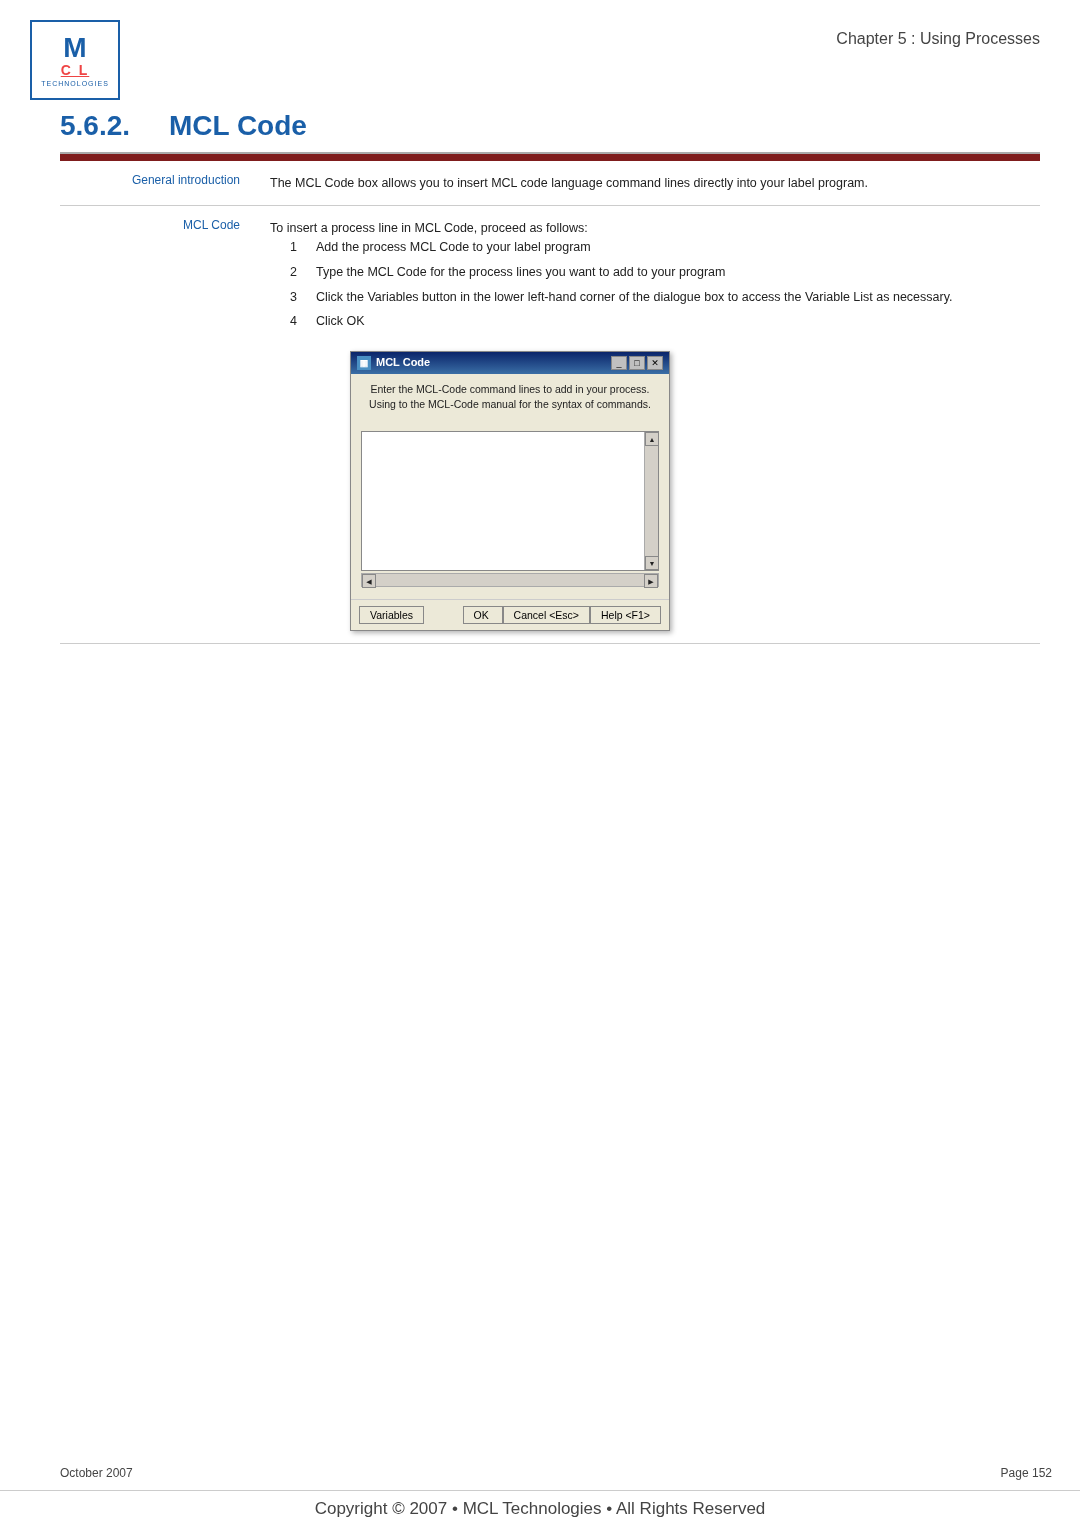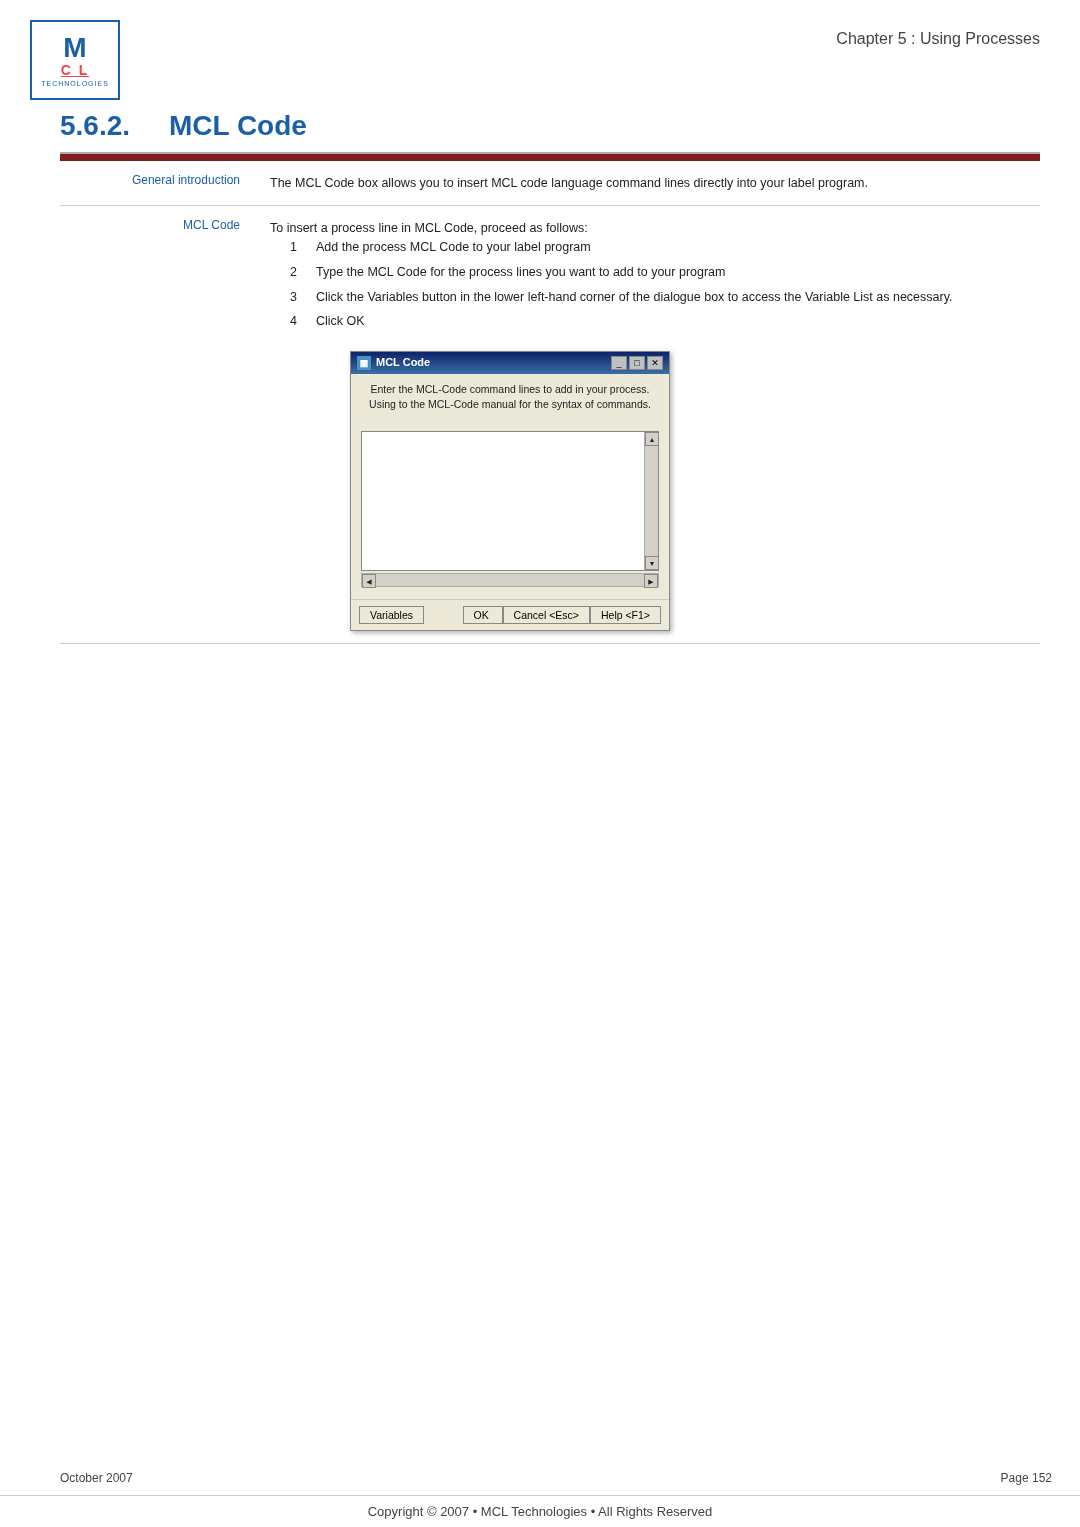--- a/index.html
+++ b/index.html
@@ -296,21 +296,21 @@
       position: absolute;
       bottom: 0;
       left: 0;
       right: 0;
     }
 
     .footer-bottom-line {
       border-top: 1px solid #ccc;
       padding: 8px 24px;
       text-align: center;
-      font-size: 13px;
+      font-size: 17px;
       color: #444;
     }
 
     .footer-page-line {
       display: flex;
       justify-content: space-between;
       padding: 6px 28px 10px 60px;
       font-size: 12px;
       color: #444;
     }

